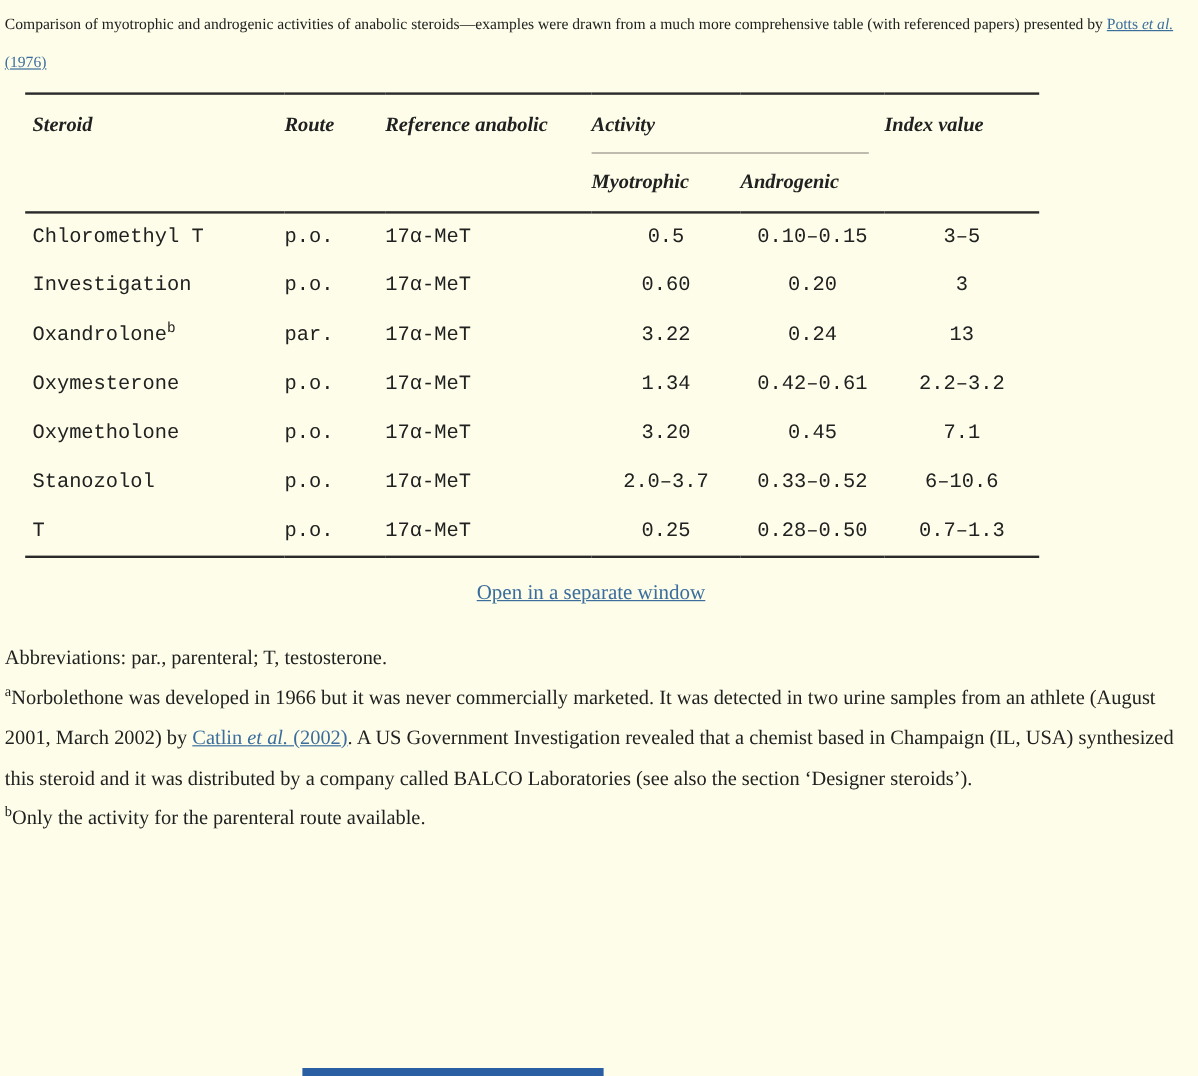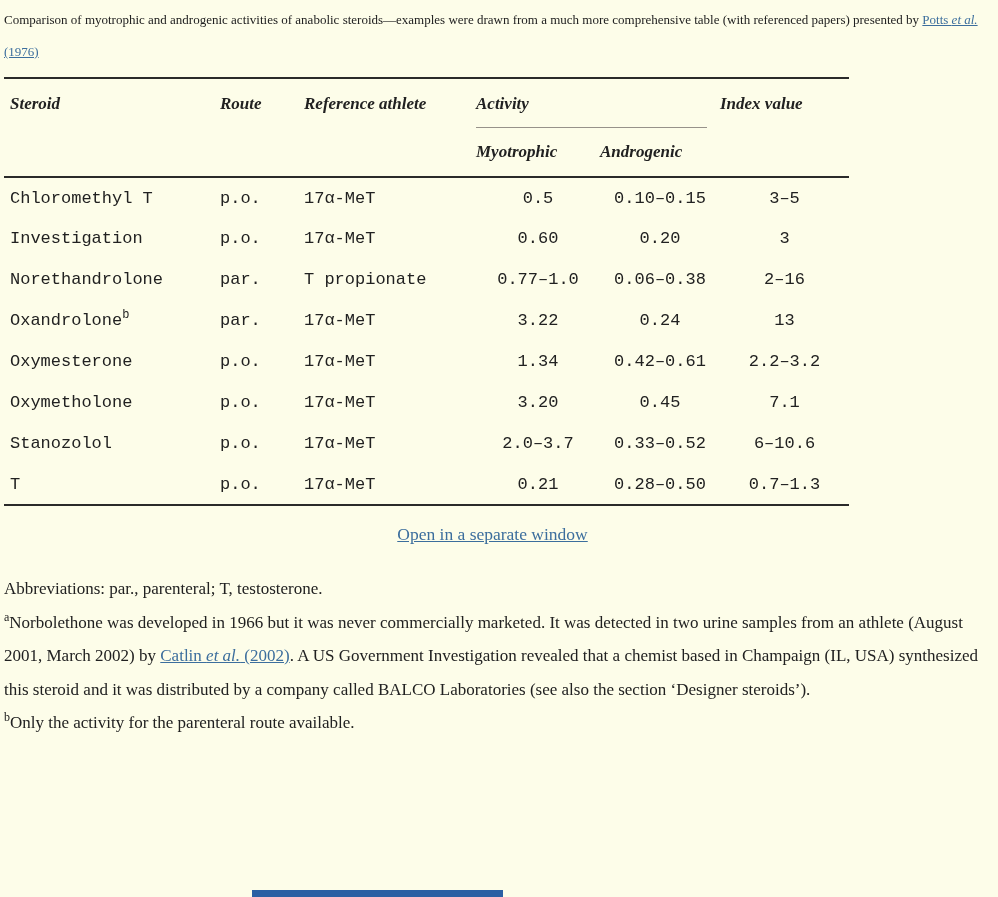--- a/index.html
+++ b/index.html
@@ -28,21 +28,21 @@
     width: 990px;
     font-size: 13px;
     line-height: 32px;
   }
 
   
   table.steroids {
     border-collapse: collapse;
     table-layout: fixed;
     width: 845px;
-    margin: 9px 0 0 4px;
+    margin: 9px 0 0 21px;
     border-top: 2px solid #2a2a2a;
     border-bottom: 2px solid #2a2a2a;
     font-size: 17px;
   }
   thead { border-bottom: 2px solid #2a2a2a; }
   th {
     font-style: italic;
     font-weight: bold;
     text-align: left;
     font-size: 17px;
@@ -112,21 +112,21 @@
       <col style="width:84px">
       <col style="width:172px">
     <col style="width:124px">
       <col style="width:120px">
       <col style="width:129px">
   </colgroup>
   <thead>
     <tr class="head-row-1">
       <th class="col-steroid">Steroid</th>
       <th class="col-route">Route</th>
-      <th class="col-ref">Reference athlete</th>
+      <th class="col-ref">Reference anabolic</th>
       <th class="activity-group" colspan="2"><span>Activity</span></th>
       <th>Index value</th>
     </tr>
     <tr class="head-row-2">
       <th></th>
       <th></th>
       <th></th>
       <th>Myotrophic</th>
       <th>Androgenic</th>
       <th></th>
@@ -143,28 +143,20 @@
       </tr>
       <tr>
         <td class="col-steroid">Investigation</td>
         <td class="col-route">p.o.</td>
         <td class="col-ref">17α-MeT</td>
         <td class="col-num">0.60</td>
         <td class="col-num">0.20</td>
         <td class="col-num">3</td>
       </tr>
       <tr>
-        <td class="col-steroid">Norethandrolone</td>
-        <td class="col-route">par.</td>
-        <td class="col-ref">T propionate</td>
-        <td class="col-num">0.77–1.0</td>
-        <td class="col-num">0.06–0.38</td>
-        <td class="col-num">2–16</td>
-      </tr>
-      <tr>
         <td class="col-steroid">Oxandrolone<sup class="fn-mark">b</sup></td>
         <td class="col-route">par.</td>
         <td class="col-ref">17α-MeT</td>
         <td class="col-num">3.22</td>
         <td class="col-num">0.24</td>
         <td class="col-num">13</td>
       </tr>
       <tr>
         <td class="col-steroid">Oxymesterone</td>
         <td class="col-route">p.o.</td>
@@ -186,21 +178,21 @@
         <td class="col-route">p.o.</td>
         <td class="col-ref">17α-MeT</td>
         <td class="col-num">2.0–3.7</td>
         <td class="col-num">0.33–0.52</td>
         <td class="col-num">6–10.6</td>
       </tr>
       <tr>
         <td class="col-steroid">T</td>
         <td class="col-route">p.o.</td>
         <td class="col-ref">17α-MeT</td>
-        <td class="col-num">0.21</td>
+        <td class="col-num">0.25</td>
         <td class="col-num">0.28–0.50</td>
         <td class="col-num">0.7–1.3</td>
       </tr>
     </tbody>
 </table>
 
 <div class="open-row">
   <a class="link">Open in a separate window</a>
 </div>
 

